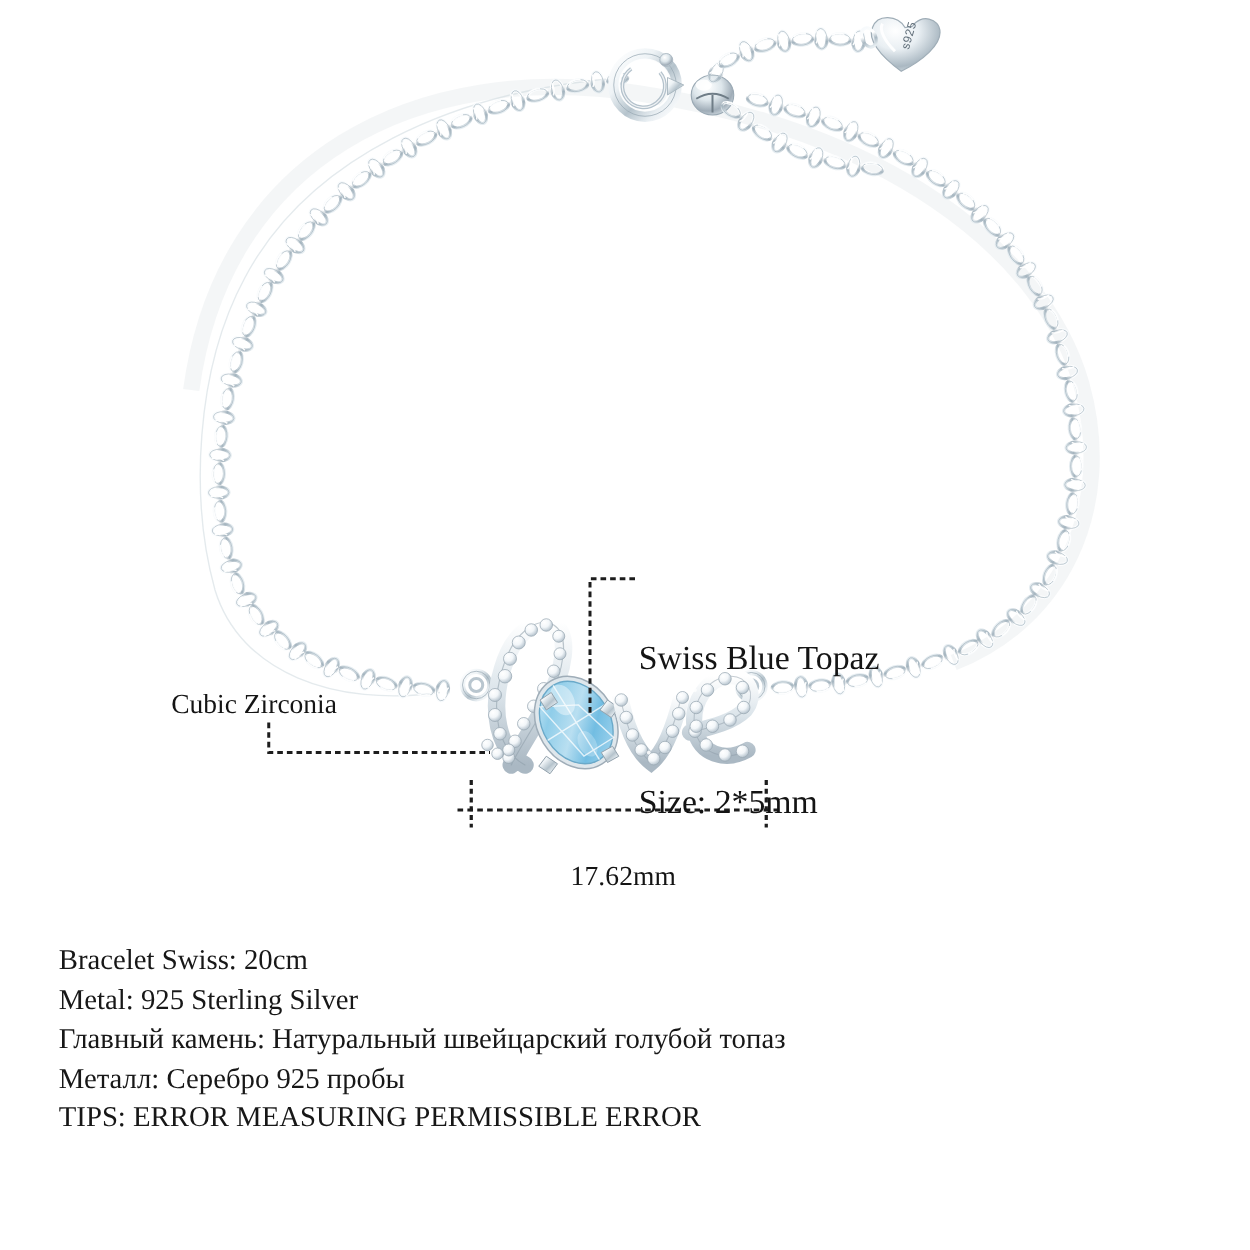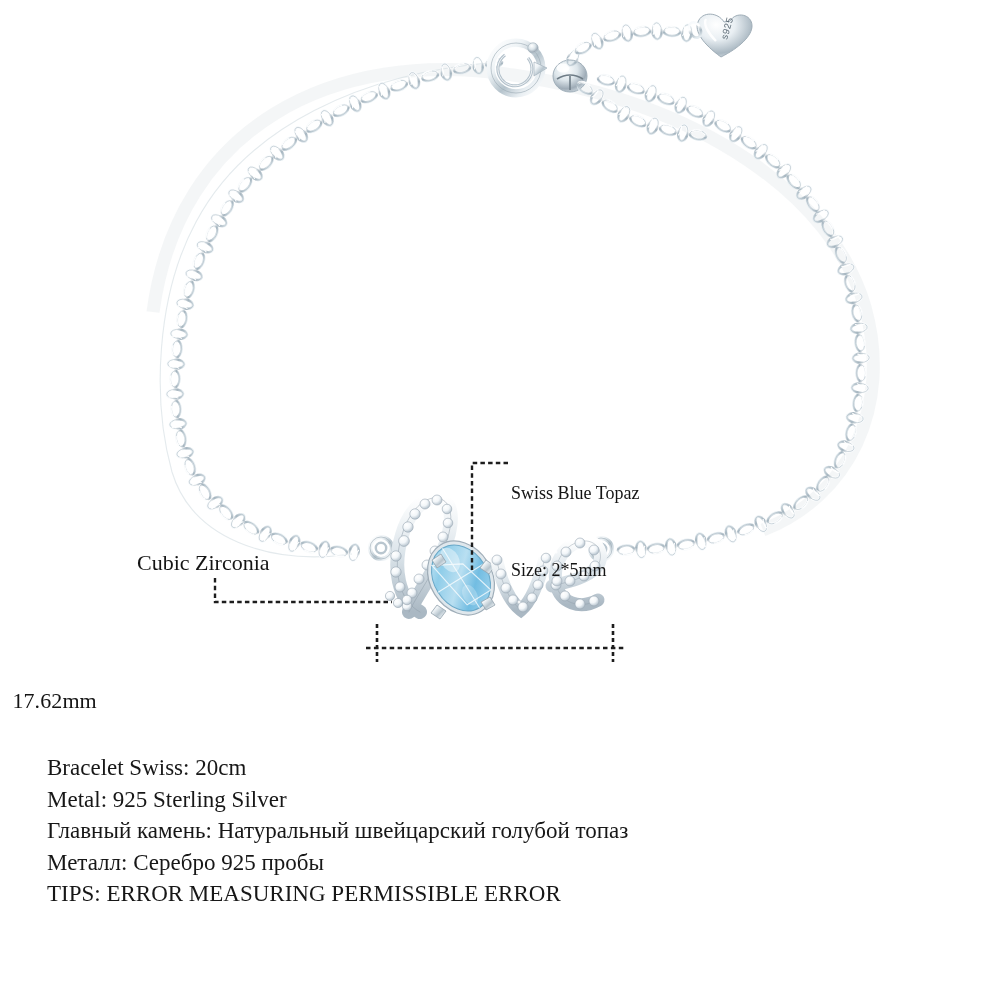--- a/index.html
+++ b/index.html
@@ -31,32 +31,33 @@
   .anno {
     position: absolute;
     font-family: "Liberation Serif", "DejaVu Serif", serif;
     color: #141414;
     white-space: pre;
     line-height: 1.42;
   }
   #anno-topaz {
     left: 511px;
     top: 430px;
-    font-size: 18px;
+    font-size: 27px;
   }
   #anno-topaz .anno-line { display: block; }
   #anno-cz {
     left: 137px;
     top: 547px;
     font-size: 22px;
   }
   #dim-label {
     left: 0;
     top: 654px;
     width: 990px;
+    text-align: center;
     font-size: 22px;
     letter-spacing: 0.1px;
   }
   #dim-label .dim-inner {
     display: inline-block;
     margin-left: -5px;
     transform: translateX(-5px);
   }
 
   

